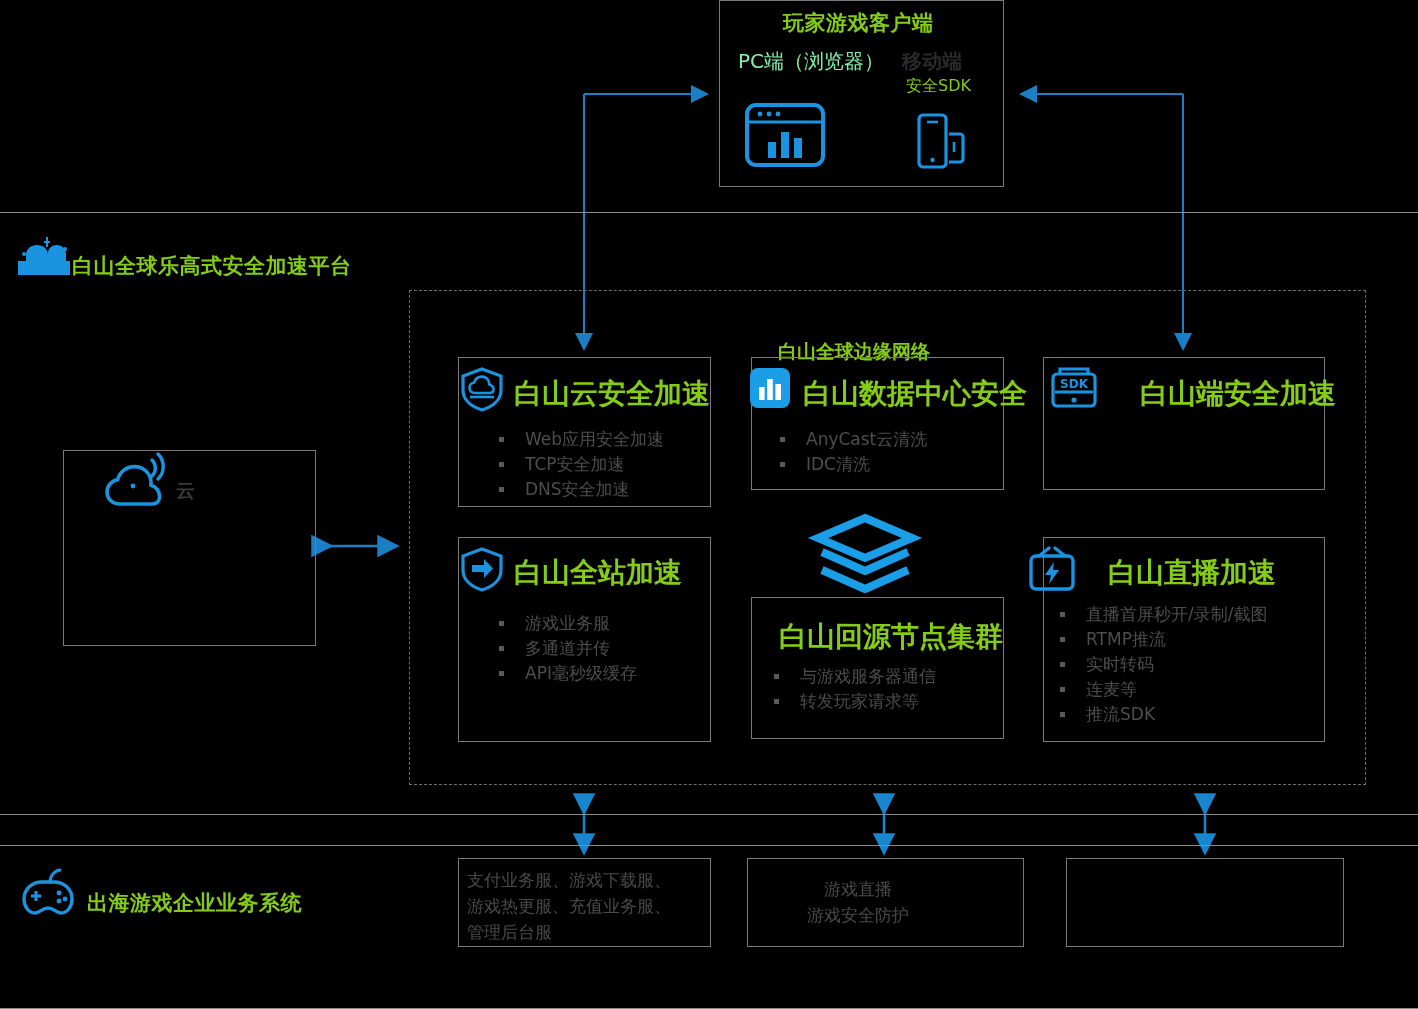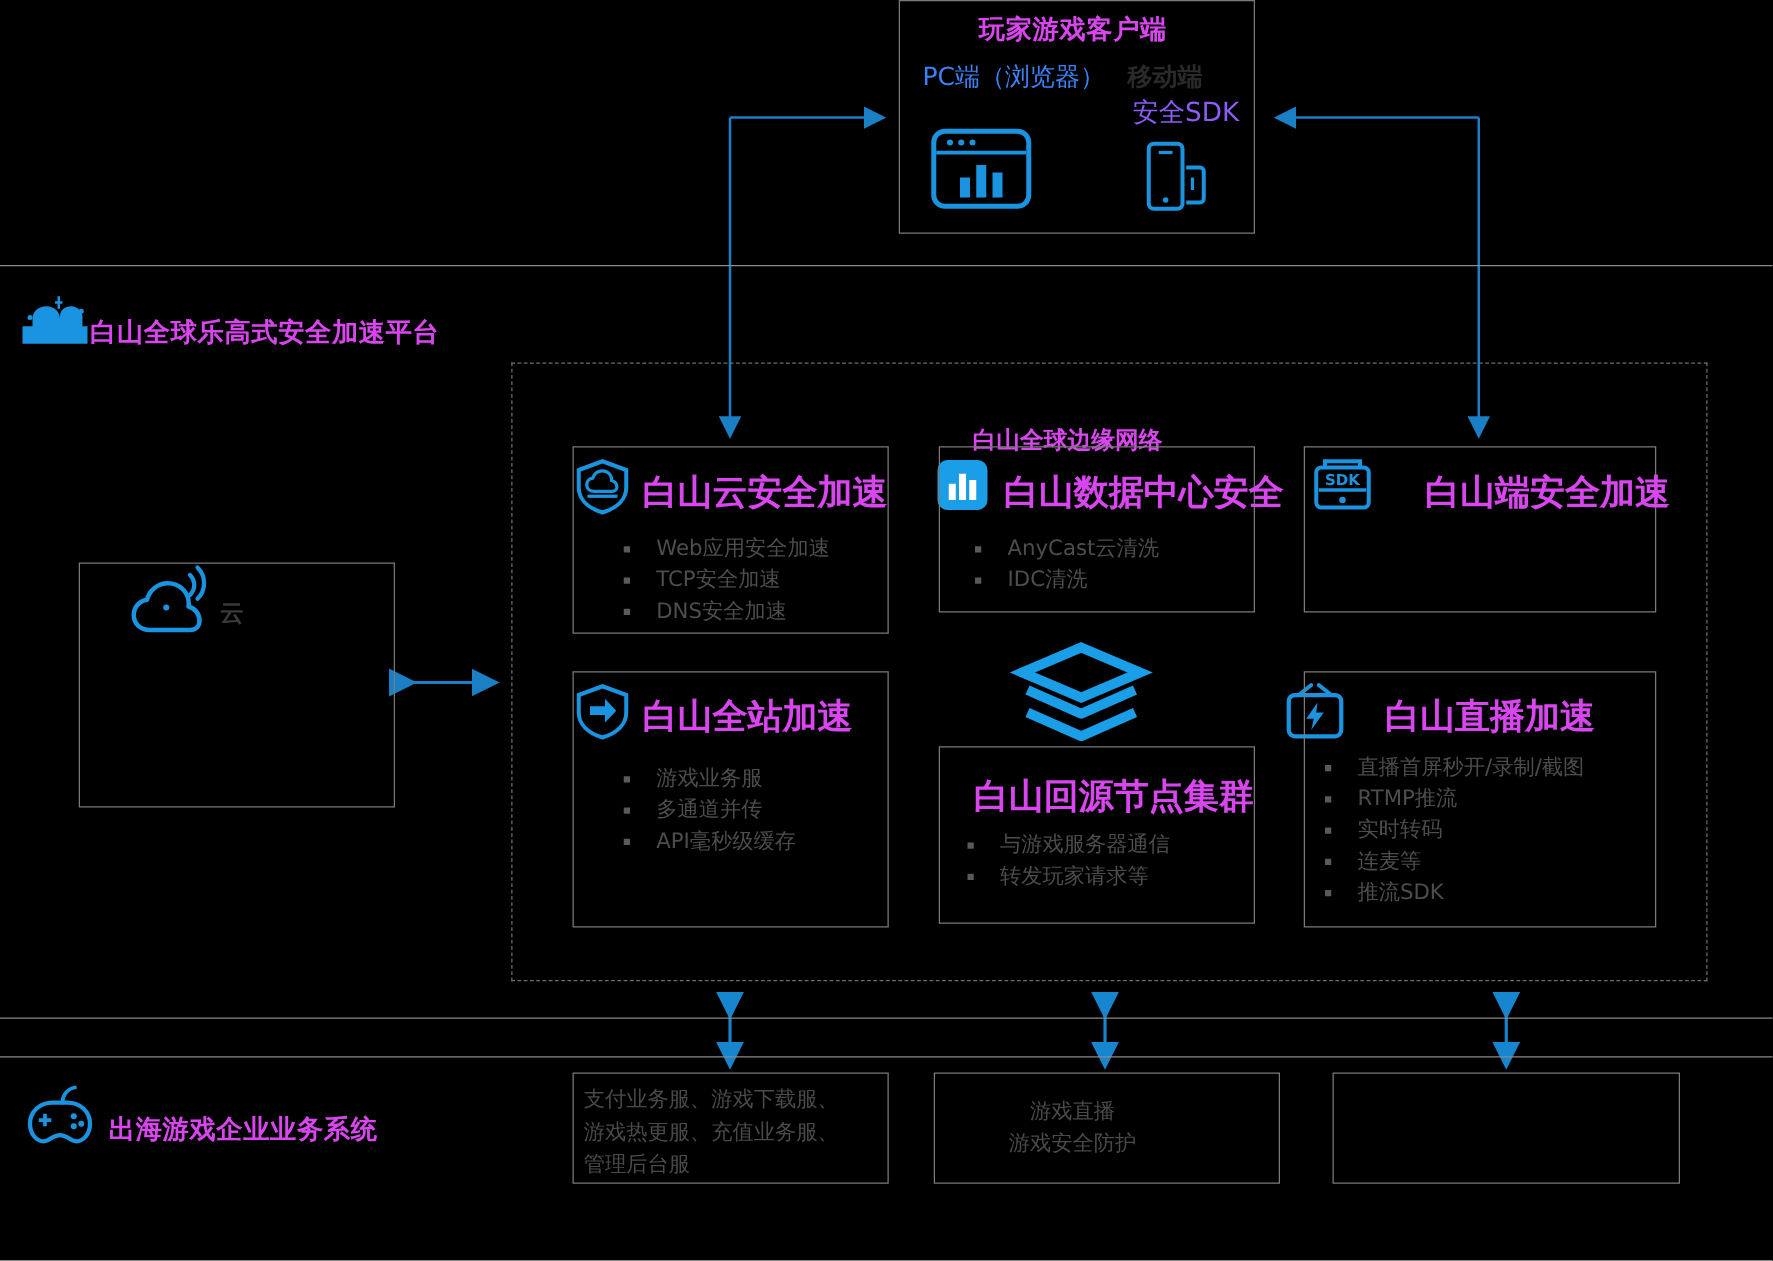--- a/index.html
+++ b/index.html
@@ -13,27 +13,27 @@
   .stage { position: absolute; inset: 0; }
 
   
   .box { position: absolute; border: 1px solid #7a7a7a; }
   .box-dashed { position: absolute; border: 1px dashed #6e6e6e; }
 
   
   .band { position: absolute; left: 0; width: 1418px; border-top: 1px solid #8a8a8a; border-bottom: 1px solid #8a8a8a; }
 
   
-  .t { position: absolute; color: #d946ef; white-space: nowrap; }
+  .t { position: absolute; color: #84cc16; white-space: nowrap; }
   .hdr-main { font-size: 21px; font-weight: bold; letter-spacing: 0.5px; }
   .hdr-card { font-size: 28px; font-weight: bold; }
   .hdr-net  { font-size: 19px; font-weight: bold; }
-  .lbl-top-reg { font-size: 20px; color: #3b82f6; }
+  .lbl-top-reg { font-size: 20px; color: #86efac; }
   .lbl-top-bold { font-size: 20px; font-weight: bold; color: #2a2a2a; }
-  .lbl-top-sub { font-size: 21px; color: #8b5cf6; }
+  .lbl-top-sub { font-size: 16px; color: #84cc16; }
   .cloud-label { font-size: 19px; font-weight: bold; color: #3a3a3a; }
 
   ul.bullets { position: absolute; list-style: none; }
   ul.bullets li {
     font-size: 17px; color: #4d4d4d; white-space: nowrap;
     line-height: 25px; position: relative; padding-left: 26px;
   }
   ul.bullets li::before {
     content: ""; position: absolute; left: 0; top: 10px;
     width: 5px; height: 5px; background: #5a5a5a;

